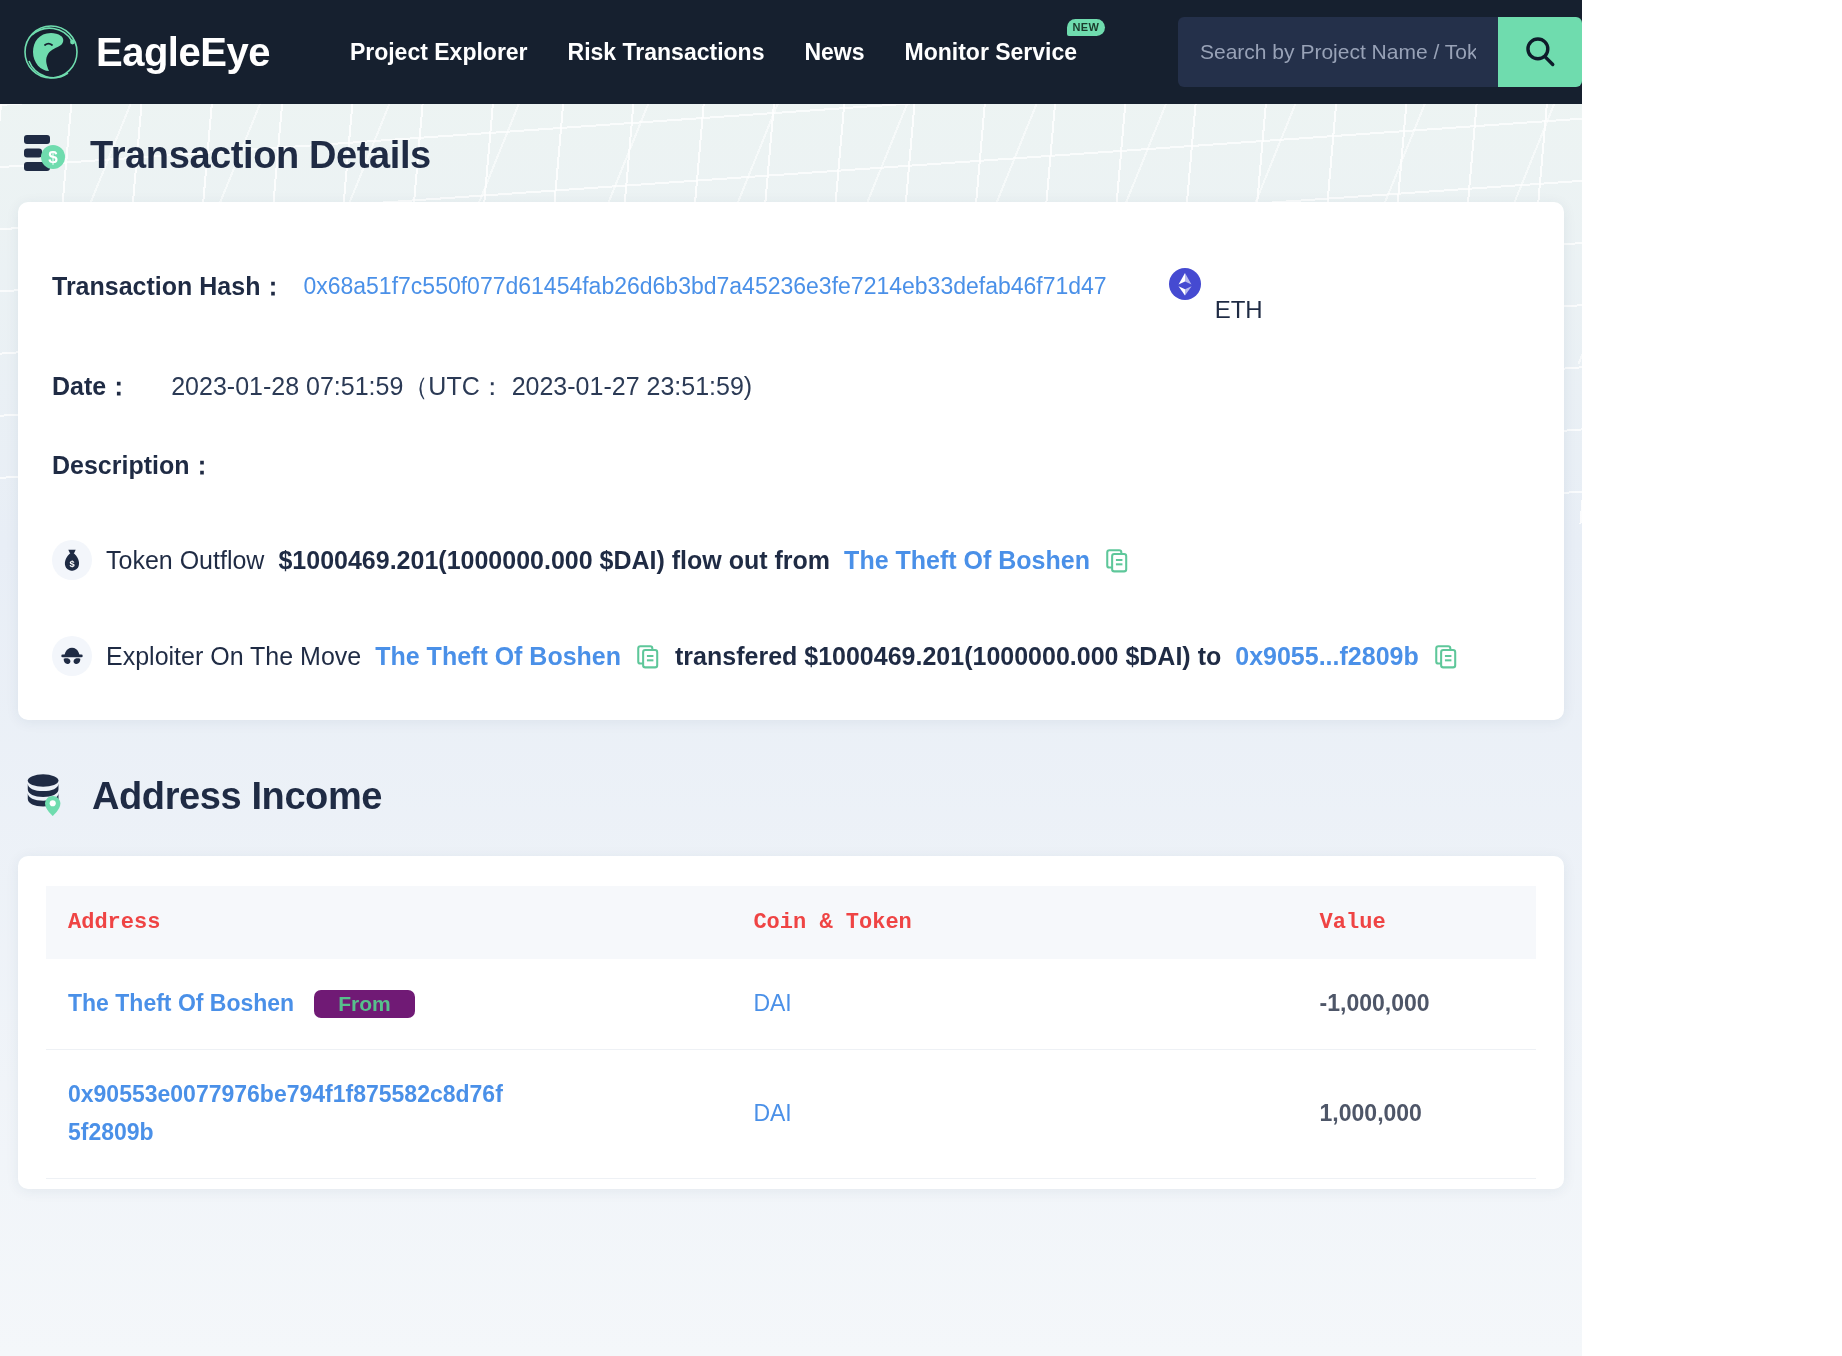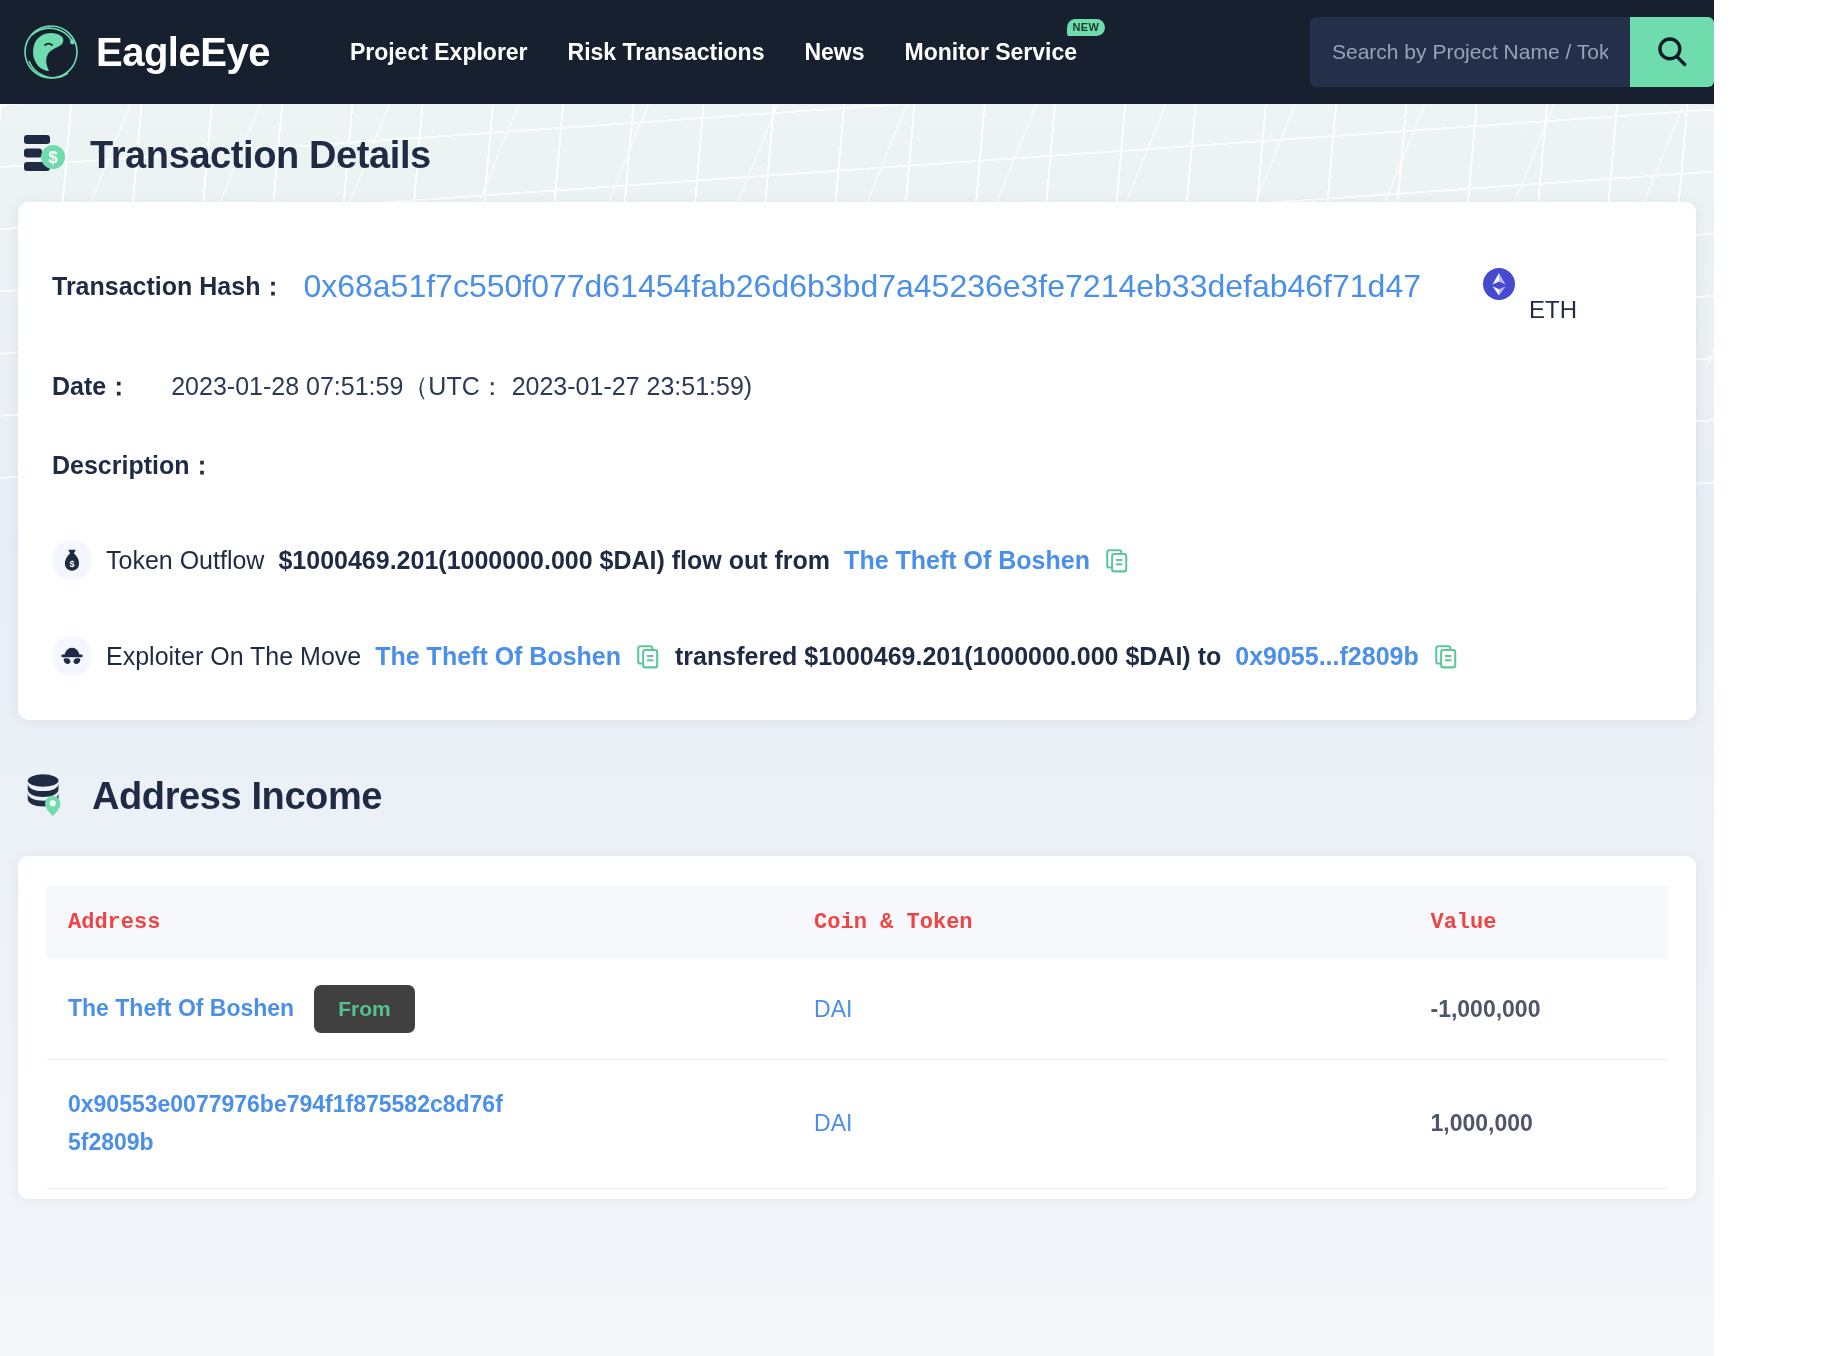--- a/index.html
+++ b/index.html
@@ -7,21 +7,21 @@
     width: 1842px;
     height: 1356px;
     overflow: hidden;
     font-family: "Liberation Sans", sans-serif;
     background: #ffffff;
   }
 
   
   .page {
     position: relative;
-    width: 1714px;
+    width: 1582px;
     height: 1356px;
     background:
       linear-gradient(180deg, #eef5f2 0%, #e8eef6 40%, #f4f7fa 100%);
     overflow: hidden;
   }
   .grid-bg {
     position: absolute;
     top: 104px; left: 0; right: 0; height: 420px;
     background-image:
       repeating-linear-gradient(95deg, rgba(255,255,255,0.85) 0 2px, rgba(255,255,255,0) 2px 70px),
@@ -148,25 +148,24 @@
   .row.last { margin-bottom: 0; }
   .label {
     font-size: 25px;
     font-weight: 700;
     color: #1f2b44;
     white-space: nowrap;
     text-align: center;
   }
   .hash-link {
     color: #4a90e8;
-    font-size: 32px;
+    font-size: 23px;
     margin-left: 18px;
     cursor: pointer;
     word-break: break-all;
-    text-align: right;
   }
   .chain-badge {
     display: flex;
     align-items: center;
     gap: 14px;
     margin-left: 62px;
   }
   .chain-name { font-size: 24px; color: #1f2b44; font-weight: 500; margin-top: 48px; }
   .date-val {
     font-size: 25px;
@@ -223,25 +222,25 @@
   .addr-cell { display: flex; align-items: center; gap: 20px; }
   .addr-link {
     color: #4a90e8;
     font-weight: 700;
     cursor: pointer;
     max-width: 440px;
     word-break: break-all;
     line-height: 1.65;
   }
   .tag {
-    background: #404040;
+    background: #701a75;
     color: #57c08c;
     font-size: 21px;
     font-weight: 700;
-    padding: 12px 24px;
+    padding: 2px 24px;
     border-radius: 7px;
     white-space: nowrap;
   }
   .token-link { color: #4a90e8; font-weight: 500; cursor: pointer; }
   .value-cell { color: #4e5668; font-weight: 700; font-size: 24px; }
 
   .col-addr { width: 46%; }
   .col-token { width: 38%; }
 </style>
 </head>

